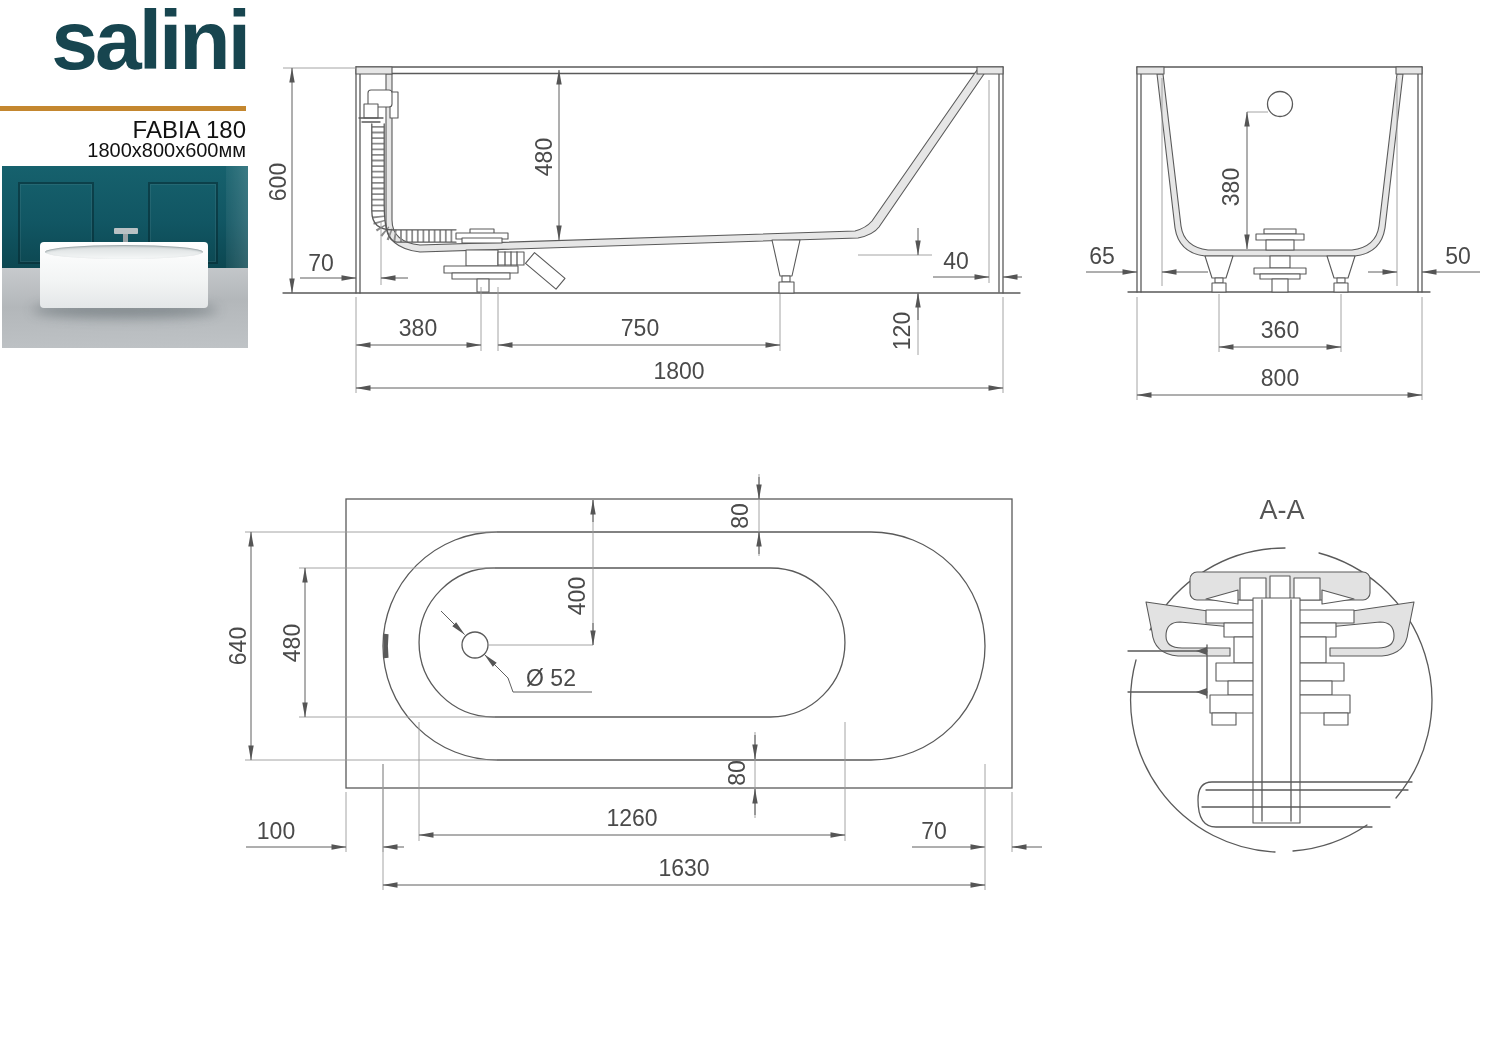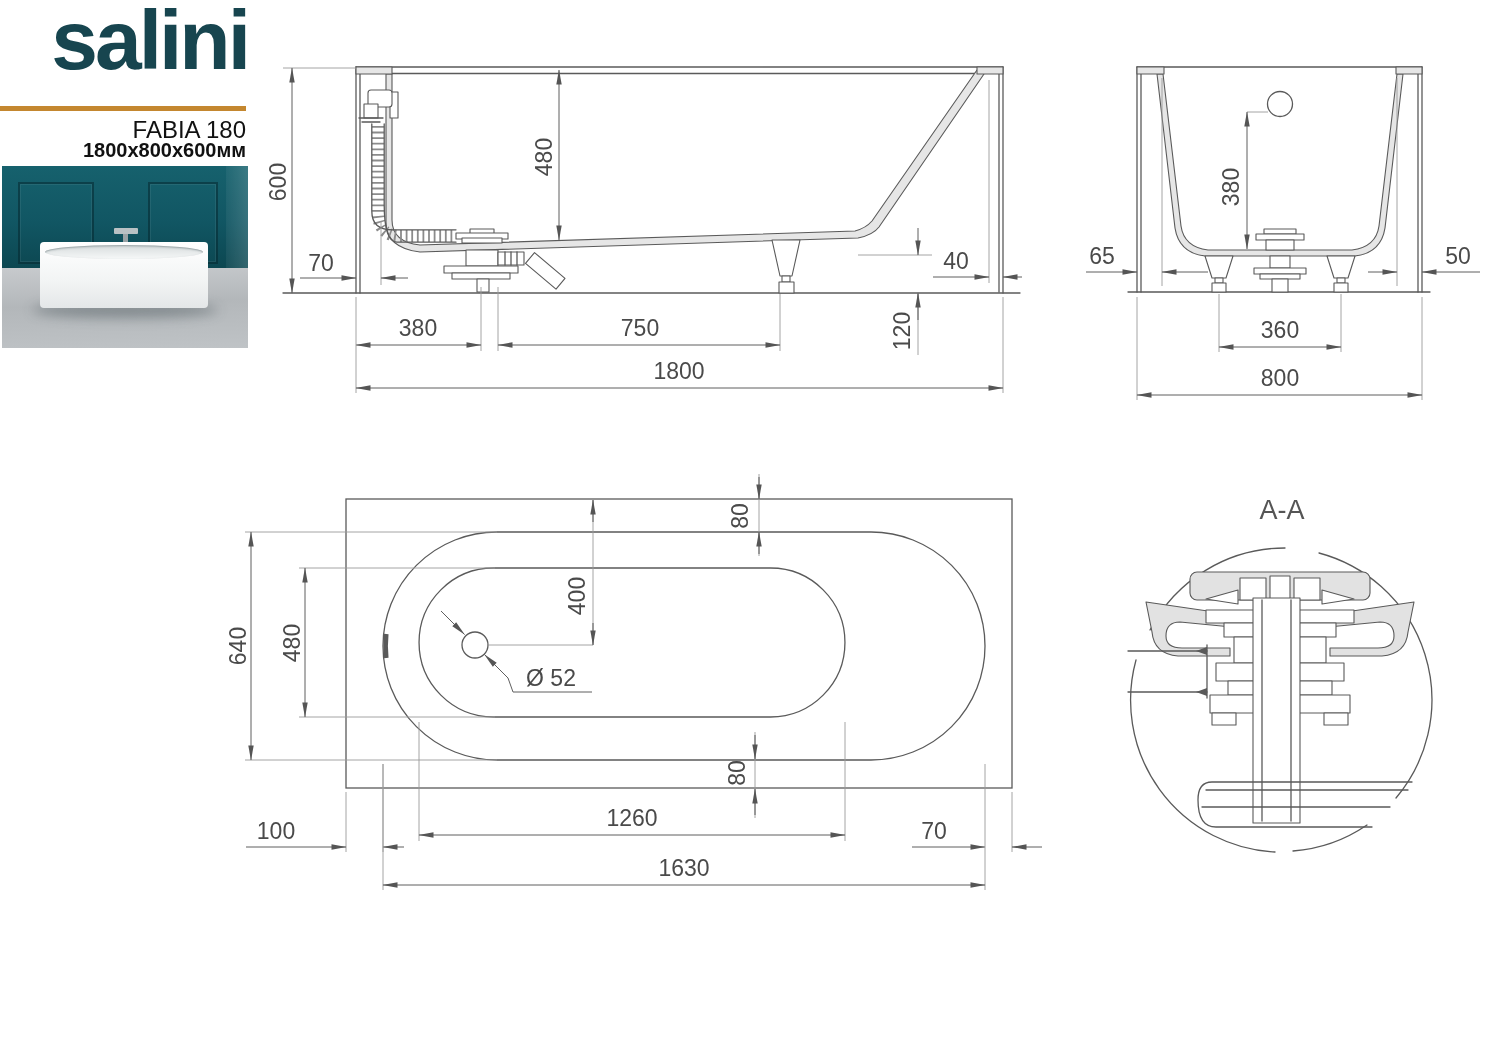--- a/index.html
+++ b/index.html
@@ -15,21 +15,21 @@
   .brand{position:absolute;left:0;top:0;width:248px;}
   .logo{
     position:absolute;left:26px;top:-12px;width:222px;
     font-size:84px;font-weight:bold;letter-spacing:-3px;color:var(--logo);
     text-align:right;line-height:1.25;
   }
   .rule{position:absolute;left:0;top:106px;width:246px;height:5px;background:var(--accent);}
   .pname{position:absolute;left:0;top:116px;width:246px;text-align:right;
     font-size:24px;font-weight:normal;color:#111;letter-spacing:0px;}
   .psize{position:absolute;left:0;top:139px;width:246px;text-align:right;
-    font-size:20px;font-weight:bold;color:#111;}
+    font-size:20px;font-weight:normal;color:#111;}
   
   .photo{position:absolute;left:2px;top:166px;width:246px;height:182px;overflow:hidden;background:#0e4650;}
   .photo .wall{position:absolute;left:0;top:0;right:0;height:102px;
     background:linear-gradient(180deg,#16616d 0%,#115663 55%,#0c4751 100%);}
   .photo .corner{position:absolute;right:0;top:0;width:22px;height:102px;
     background:linear-gradient(90deg,rgba(255,255,255,0.05),rgba(255,255,255,0.16));}
   .photo .panel{position:absolute;top:16px;height:78px;border:2px solid rgba(5,40,47,.55);
     box-shadow:inset 0 0 0 1px rgba(255,255,255,.07);}
   .photo .panel.p1{left:16px;width:72px;}
   .photo .panel.p2{left:146px;width:66px;}

